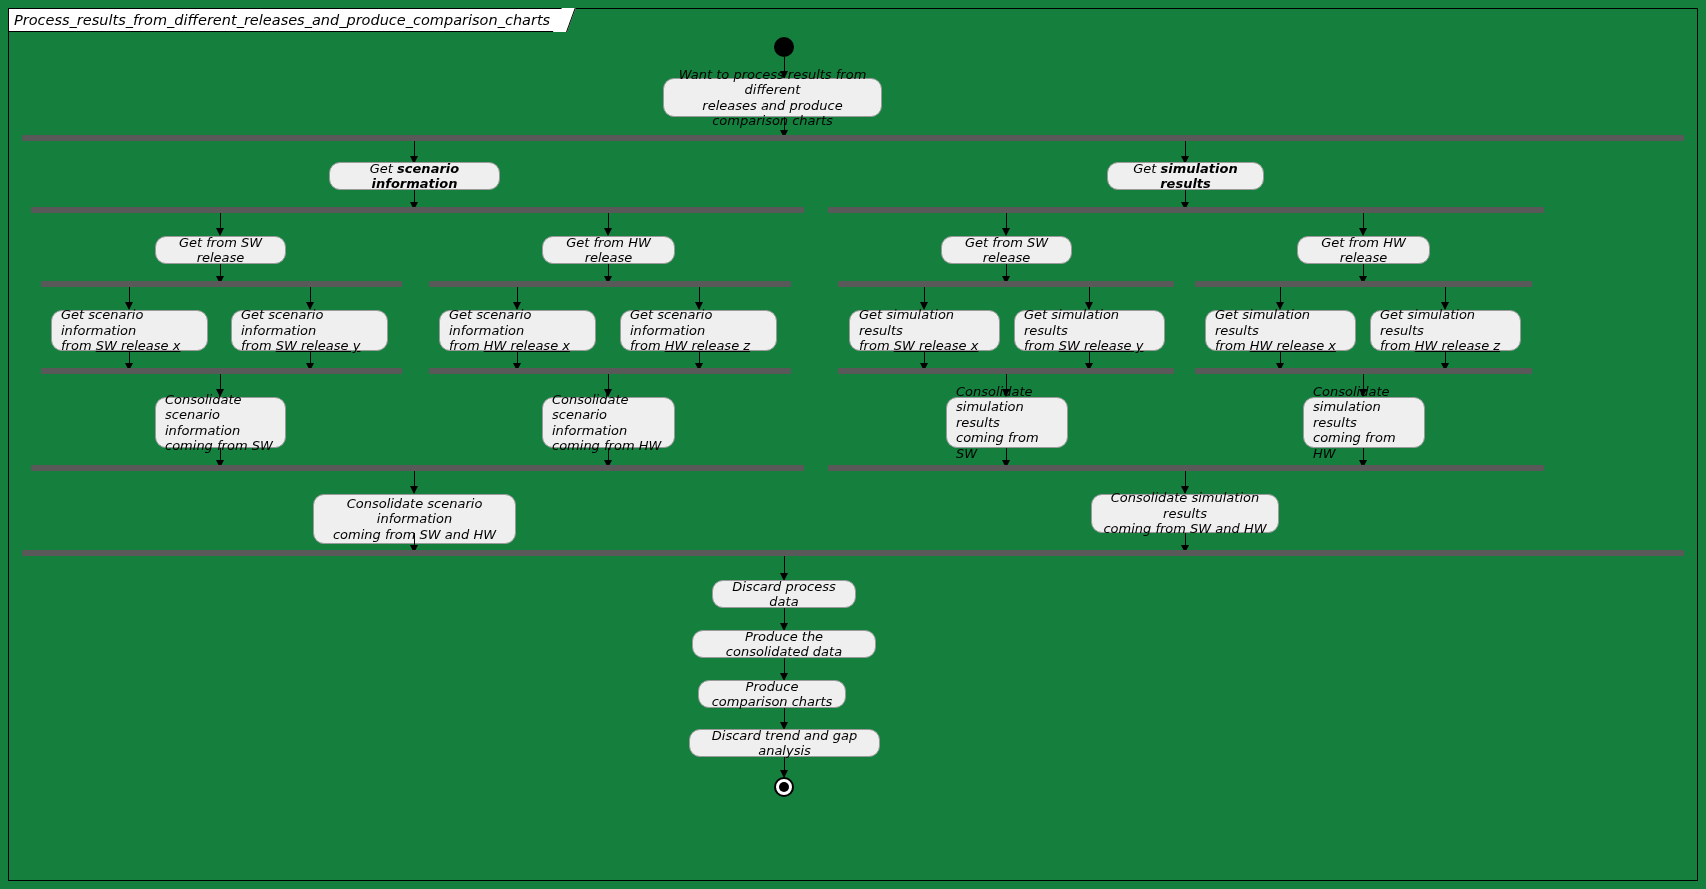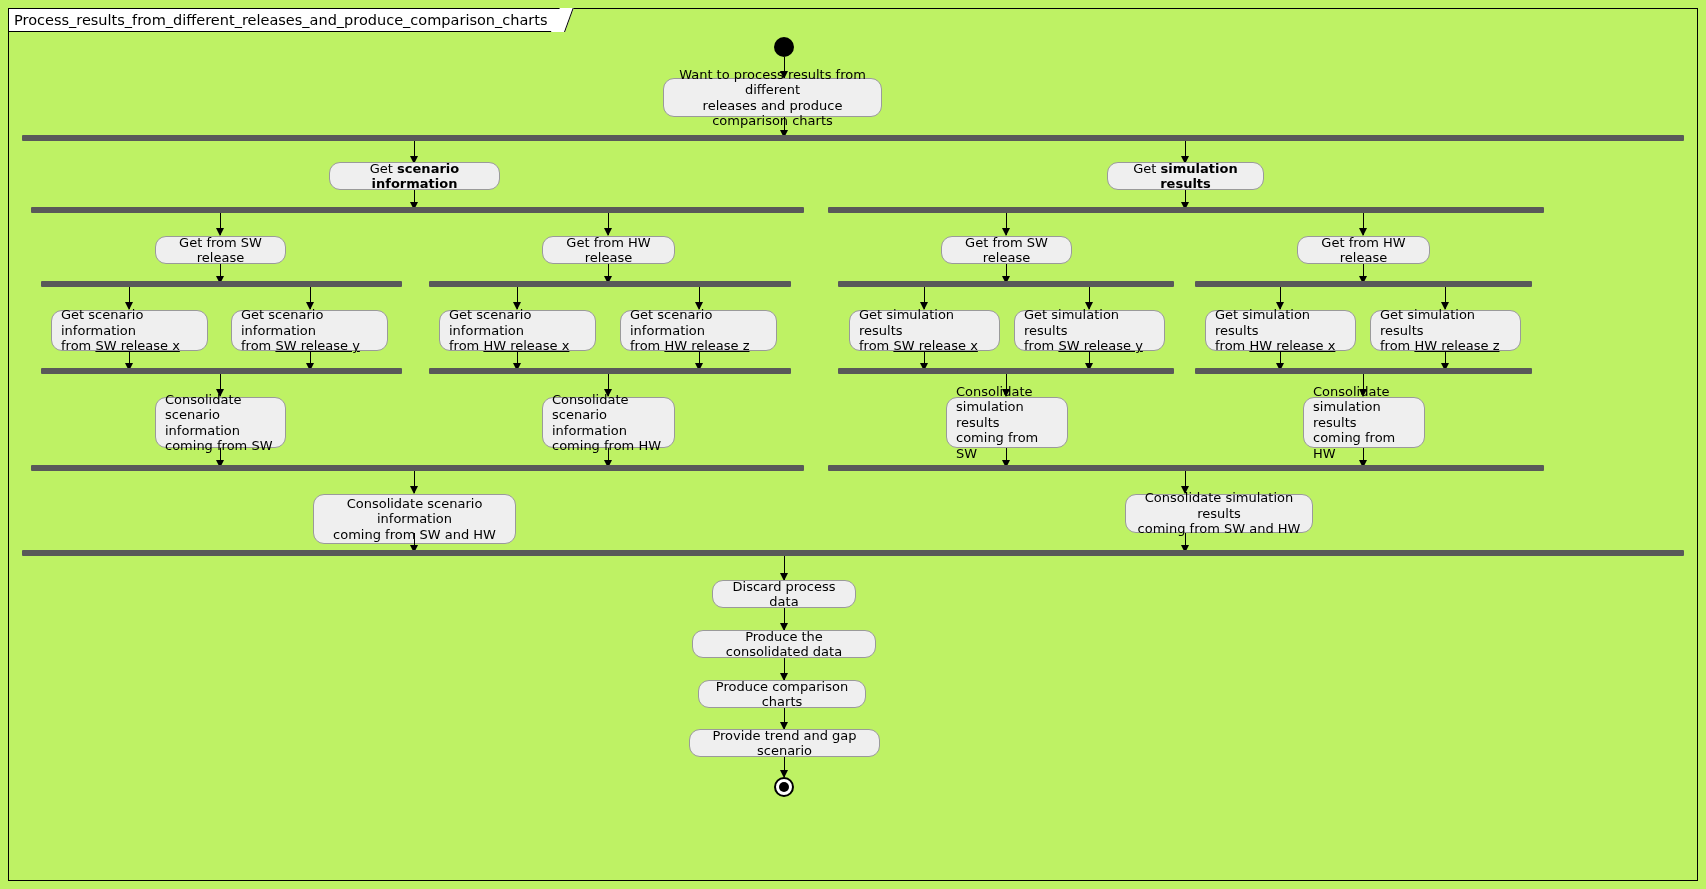--- a/index.html
+++ b/index.html
@@ -5,22 +5,23 @@
   html, body {
     margin: 0;
     padding: 0;
     background: #ffffff;
     font-family: "DejaVu Sans", sans-serif;
   }
   #canvas {
     position: relative;
     width: 1706px;
     height: 889px;
-    background: #bef264;
+    background: #15803d;
     overflow: hidden;
+    font-style: italic;
   }
   
   .partition {
     position: absolute;
     border: 1px solid #000000;
     background: transparent;
     box-sizing: border-box;
   }
   .partition-tab {
     position: absolute;
@@ -250,37 +251,37 @@
   <div class="arrow" style="left:1363px; top:448px; height:19px;"></div>
 
   <div class="bar" style="left:31px; top:465px; width:773px;"></div>
   <div class="bar" style="left:828px; top:465px; width:716px;"></div>
 
   <div class="arrow" style="left:414px; top:471px; height:22px;"></div>
   <div class="arrow" style="left:1185px; top:471px; height:22px;"></div>
 
   <div class="node" style="left:313px; top:494px; width:203px; height:50px;">Consolidate scenario information
 coming from SW and HW</div>
-  <div class="node" style="left:1091px; top:494px; width:188px; height:39px;margin-left:34px;">Consolidate simulation results
+  <div class="node" style="left:1091px; top:494px; width:188px; height:39px;">Consolidate simulation results
 coming from SW and HW</div>
 
   <div class="arrow" style="left:414px; top:533px; height:19px;"></div>
   <div class="arrow" style="left:1185px; top:533px; height:19px;"></div>
 
   <div class="bar" style="left:22px; top:550px; width:1662px;"></div>
 
   <div class="arrow" style="left:784px; top:556px; height:24px;"></div>
 
   <div class="node" style="left:712px; top:580px; width:144px; height:28px;">Discard process data</div>
   <div class="arrow" style="left:784px; top:608px; height:22px;"></div>
 
   <div class="node" style="left:692px; top:630px; width:184px; height:28px;">Produce the consolidated data</div>
   <div class="arrow" style="left:784px; top:658px; height:22px;"></div>
 
-  <div class="node" style="left:698px; top:680px; width:168px; height:28px;">Produce comparison charts</div>
+  <div class="node" style="left:698px; top:680px; width:148px; height:28px;">Produce comparison charts</div>
   <div class="arrow" style="left:784px; top:708px; height:21px;"></div>
 
-  <div class="node" style="left:689px; top:729px; width:191px; height:28px;">Provide trend and gap scenario</div>
+  <div class="node" style="left:689px; top:729px; width:191px; height:28px;">Discard trend and gap analysis</div>
   <div class="arrow" style="left:784px; top:757px; height:20px;"></div>
 
   <div class="end-node" style="left:774px; top:777px;"></div>
 
 </div>
 
 </body></html>

